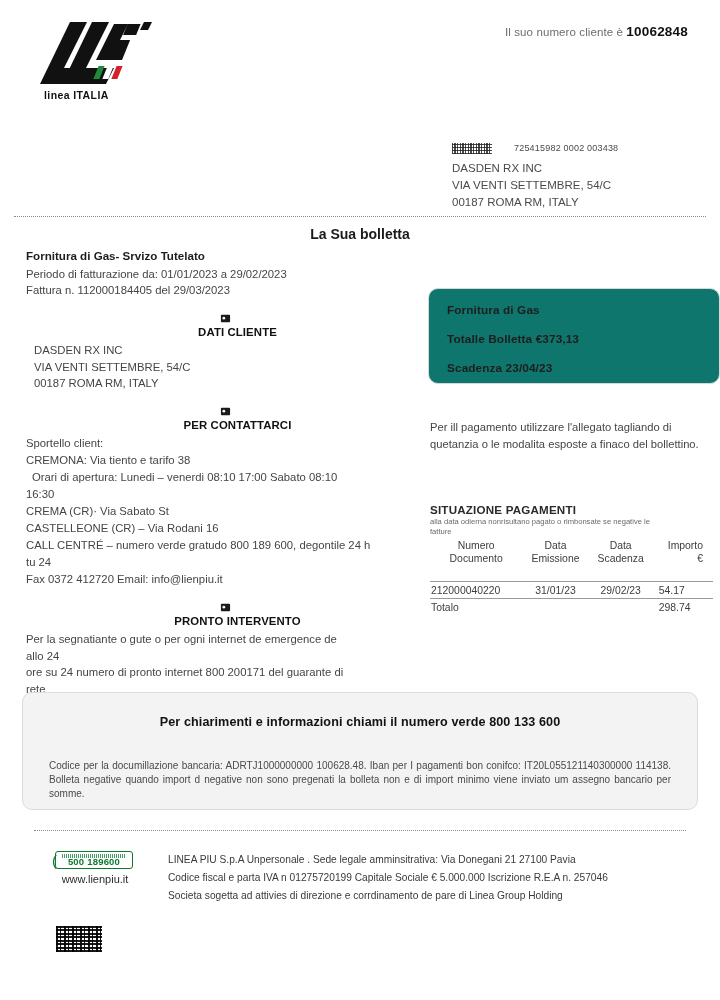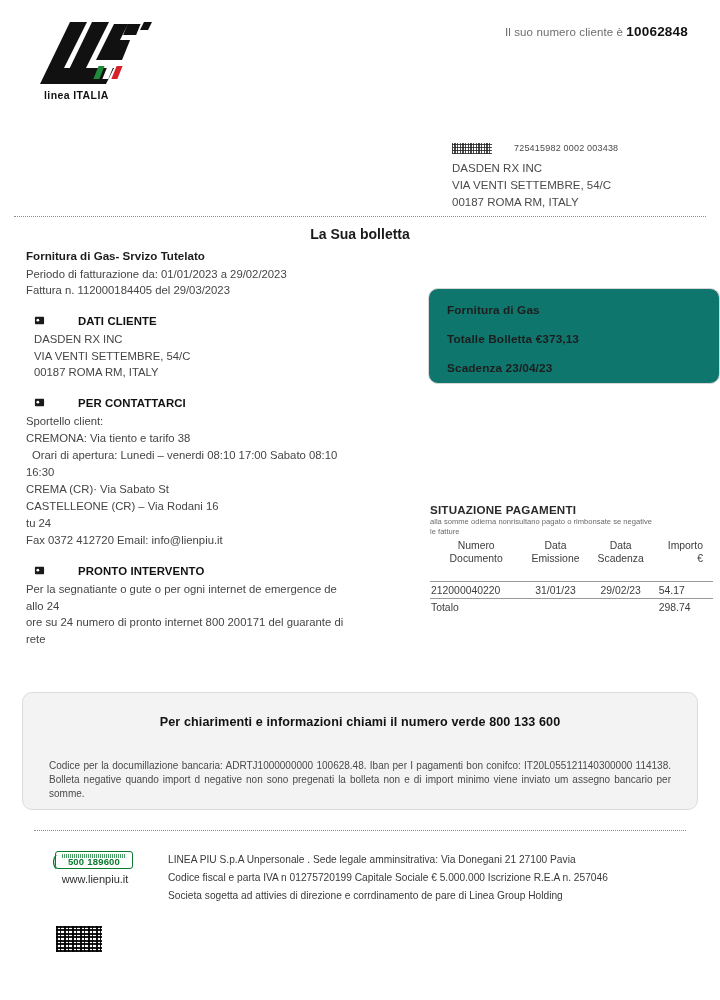--- a/index.html
+++ b/index.html
@@ -105,20 +105,21 @@
     font-size: 11.6px;
     margin-bottom: 1px;
   }
   .meta-line { white-space: nowrap; }
 
   .sec-head {
     display: flex;
     align-items: center;
     margin-top: 14px;
     margin-bottom: 2px;
+    flex-direction: column;
   }
   .sec-icon {
     width: 11px; height: 11px;
     margin-left: 8px;
     flex: 0 0 auto;
     color: #1a1a1a;
   }
   .sec-title {
     margin-left: 33px;
     font-weight: 700;
@@ -364,20 +365,21 @@
       </svg>
       <span class="sec-title">PER CONTATTARCI</span>
     </div>
     <div class="contact-list">
       <div>Sportello client:</div>
       <div>CREMONA: Via tiento e tarifo 38</div>
       <div class="indent1">Orari di apertura: Lunedi – venerdi 08:10 17:00 Sabato 08:10</div>
       <div>16:30</div>
       <div>CREMA (CR)· Via Sabato St</div>
       <div>CASTELLEONE (CR) – Via Rodani 16</div>
+      <div>CALL CENTRÉ – numero verde gratudo 800 189 600, degontile 24 h</div>
       <div>tu 24</div>
       <div>Fax 0372 412720 Email: info@lienpiu.it</div>
     </div>
 
     <div class="sec-head">
       <svg class="sec-icon" viewBox="0 0 12 12">
         <rect x="1" y="2" width="10" height="8" rx="1" fill="#1a1a1a"></rect>
         <circle cx="4.2" cy="5.6" r="1.5" fill="#ffffff"></circle>
       </svg>
       <span class="sec-title">PRONTO INTERVENTO</span>
@@ -389,24 +391,25 @@
       <div>rete</div>
     </div>
   </div>
 
   <div class="summary-card">
     <div>Fornitura di Gas</div>
     <div>Totalle Bolletta   €373,13</div>
     <div>Scadenza 23/04/23</div>
   </div>
 
+  <div class="pay-note">Per ill pagamento utilizzare l'allegato tagliando di quetanzia o le modalita esposte a finaco del bollettino.</div>
 
   <div class="pay-sec">
     <h4>SITUAZIONE PAGAMENTI</h4>
-    <div class="pay-sub">alla somme odierna nonrisultano pagato o rimbonsate se negative le fatture</div>
+    <div class="pay-sub">alla data odierna nonrisultano pagato o rimbonsate se negative le fatture</div>
     <table class="pay">
       <thead>
         <tr>
           <th>Numero</th>
           <th>Data</th>
           <th>Data</th>
           <th class="t-amt">Importo</th>
         </tr>
         <tr class="hrow-2">
           <th>Documento</th>

